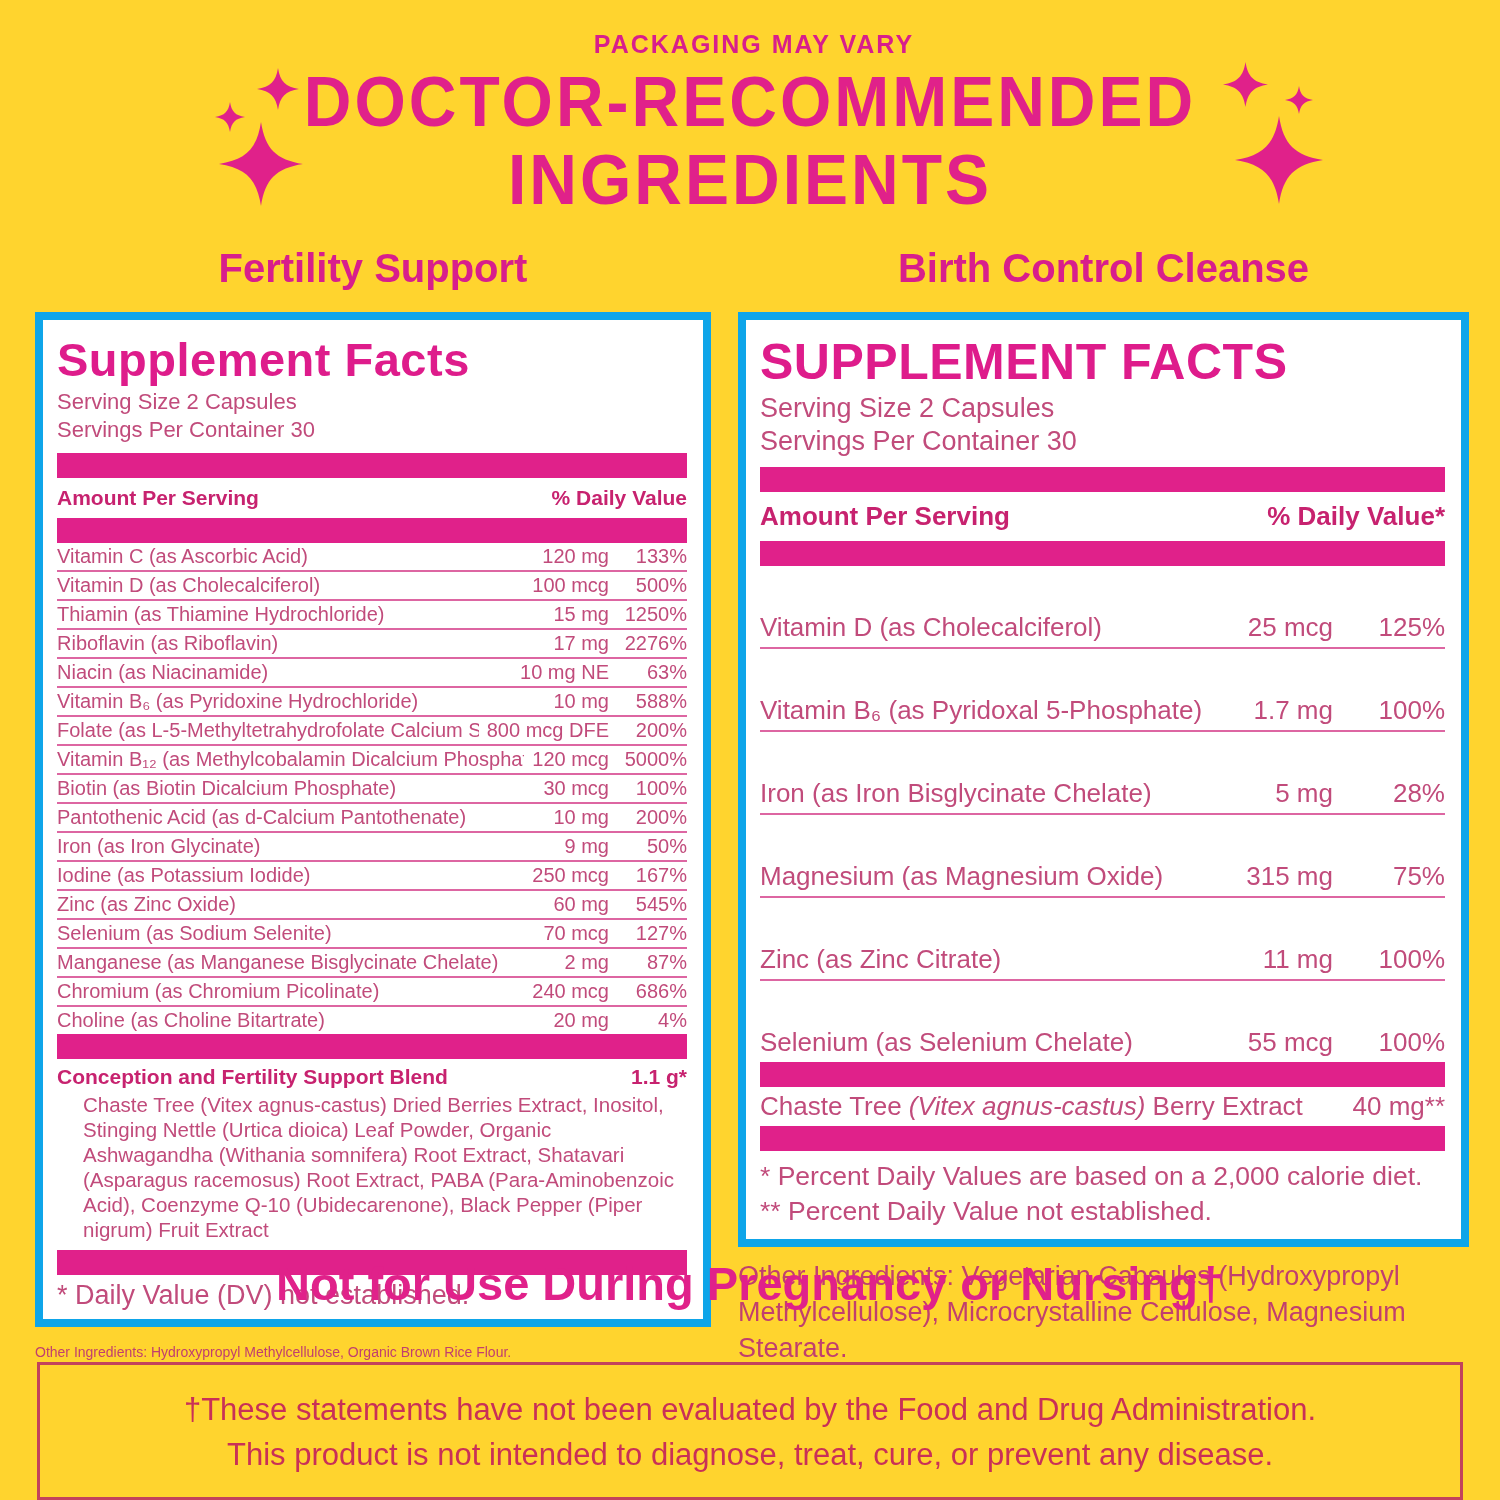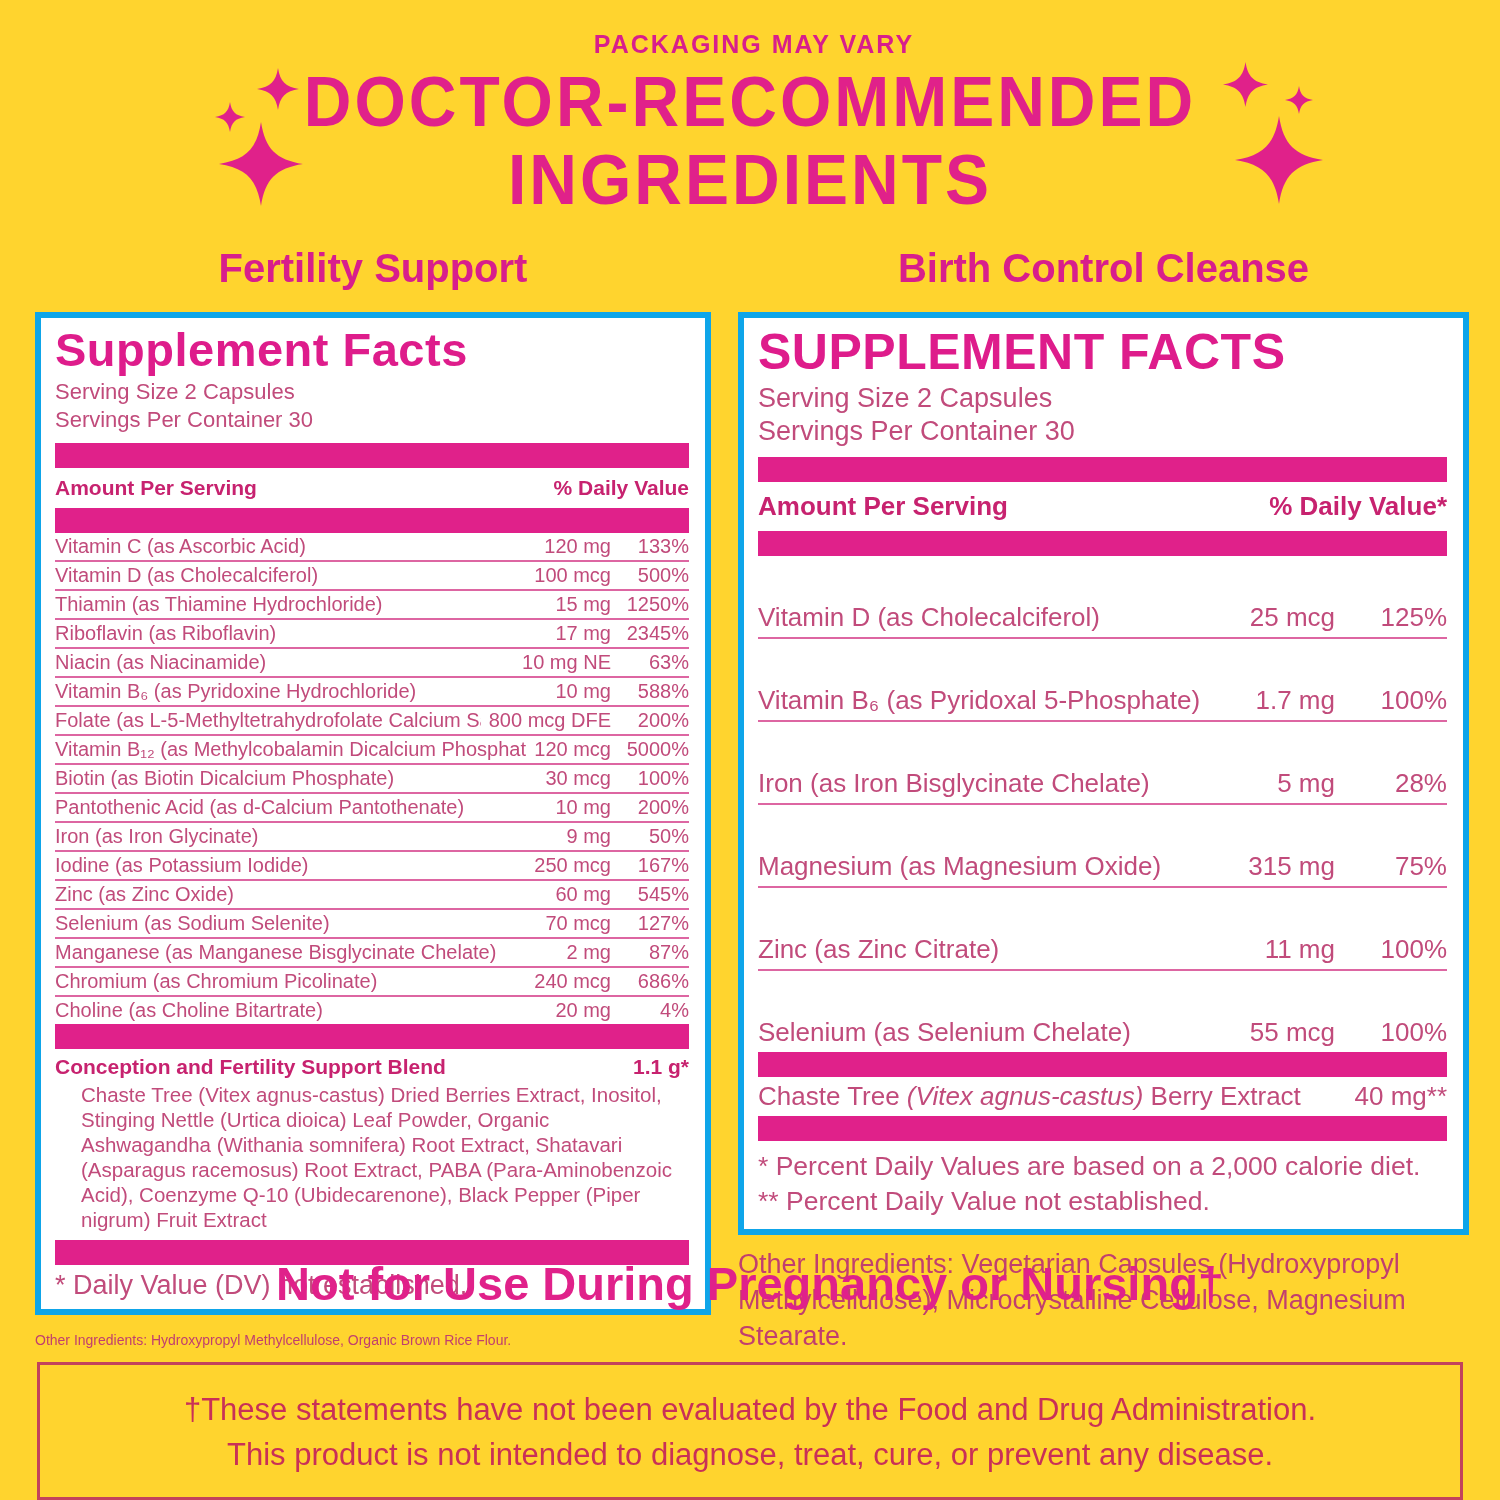--- a/index.html
+++ b/index.html
@@ -26,22 +26,22 @@
   .sparkles-right { left:1205px; top:58px; }
   
   .panels { position:absolute; top:245px; left:35px; display:flex; gap:27px; align-items:flex-start; }
   .panel-col-left { width:676px; }
   .panel-col-right { width:731px; }
   .product-title {
     text-align:center; font-size:40px; font-weight:800;
     color:#D81E8C; margin:0 0 21px 0; line-height:46px;
   }
   .facts-panel {
-    background:#FFFFFF; border:6px solid #0ea5e9;
-    padding:4px 16px 10px 14px; box-sizing:border-box;
+    background:#FFFFFF; border:8px solid #0ea5e9;
+    padding:12px 16px 10px 14px; box-sizing:border-box;
   }
   .sf-title { font-weight:800; color:#DE1C8B; letter-spacing:0.5px; }
   .sf-title-left  { font-size:47px; line-height:56px; }
   .sf-title-right { font-size:50px; line-height:60px; }
   .serving-line { font-size:22px; line-height:28px; color:#C14B7B; }
   .panel-col-right .serving-line { font-size:27px; line-height:33px; }
   .bar { height:25px; background:#E0218A; }
   .bar-mt { margin-top:9px; }
   .cols-header {
     display:flex; justify-content:space-between; align-items:baseline;
@@ -143,21 +143,21 @@
 
             <div class="row">
               <span class="rname">Thiamin (as Thiamine Hydrochloride)</span>
               <span class="ramt">15 mg</span>
               <span class="rdv">1250%</span>
             </div>
 
             <div class="row">
               <span class="rname">Riboflavin (as Riboflavin)</span>
               <span class="ramt">17 mg</span>
-              <span class="rdv">2345%</span>
+              <span class="rdv">2276%</span>
             </div>
 
             <div class="row">
               <span class="rname">Niacin (as Niacinamide)</span>
               <span class="ramt">10 mg NE</span>
               <span class="rdv">63%</span>
             </div>
 
             <div class="row">
               <span class="rname">Vitamin B₆ (as Pyridoxine Hydrochloride)</span>

